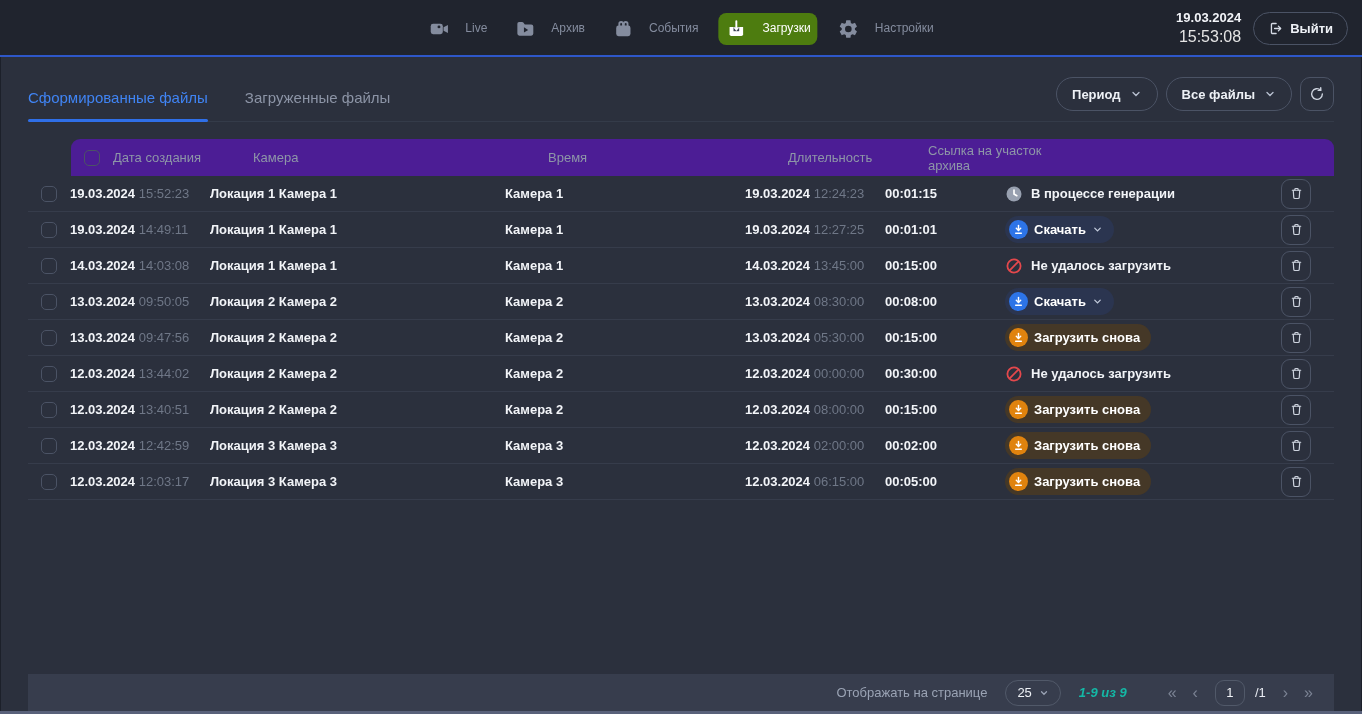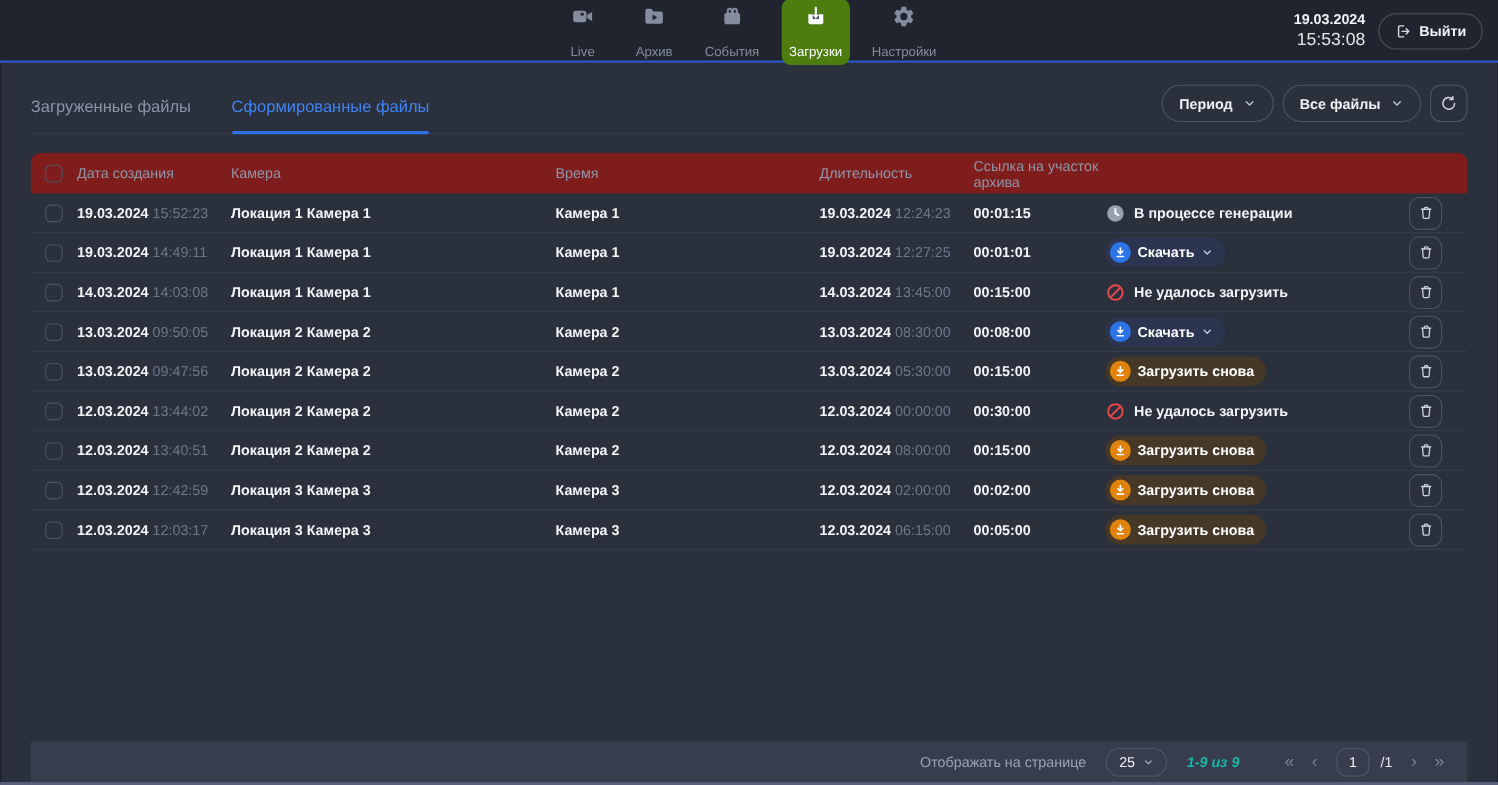--- a/index.html
+++ b/index.html
@@ -8,21 +8,21 @@
     font-family:"Liberation Sans","DejaVu Sans",sans-serif;
     background:#2b303d; color:#e8ebf2; position:relative; overflow:hidden;
     box-shadow: inset 0 0 0 1px #1c202a;
   }
   svg { display:block; }
 
   
   .topbar { position:relative; height:57px; background:#20242e; border-bottom:2px solid #2e57c9; }
   .nav { position:absolute; left:50%; top:0; transform:translateX(-50%); height:57px;
          display:flex; align-items:center; gap:13px; }
-  .nav-item { display:flex; flex-direction:column; align-items:center; gap:15px;
+  .nav-item { display:flex; flex-direction:row; align-items:center; gap:15px;
               padding:5px 7px; border-radius:8px; color:#848c9e; cursor:pointer; min-width:52px; }
   .nav-item .nicon { width:22px; height:22px; color:inherit; }
   .nav-item .nlabel { font-size:12px; line-height:13px; white-space:nowrap; }
   .nav-item.active { background:#4d7c0f; color:#ffffff; }
   .nav-item .hole { fill:#20242e; }
   .nav-item.active .hole { fill:#3a4152; }
 
   .top-right { position:absolute; right:14px; top:0; height:57px; display:flex; align-items:center; gap:12px; }
   .clock { text-align:right; line-height:1.25; }
   .clock .d { font-size:13px; font-weight:700; color:#f2f4f8; }
@@ -46,22 +46,22 @@
               border:1px solid #4b5365; border-radius:17px; background:transparent;
               color:#eef1f6; font-size:13px; font-weight:700; cursor:pointer; }
   .pill-btn .chev { width:12px; height:12px; color:#b9c1d1; }
   .icon-btn { width:34px; height:34px; border:1px solid #4b5365; border-radius:10px;
               background:transparent; display:flex; align-items:center; justify-content:center;
               color:#cdd3de; cursor:pointer; }
   .icon-btn svg { width:16px; height:16px; }
 
   
   .grid { display:grid; grid-template-columns:42px 140px 295px 240px 140px 120px 253px 76px; align-items:center; }
-  .thead { margin-top:17px; height:37px; background:#7f1d1d; border-radius:9px 9px 0 0;
-           color:#8e96a8; font-size:13px; }
+  .thead { margin-top:17px; height:37px; background:#4c1d95; border-radius:9px 9px 0 0;
+           color:#8e96a8; font-size:13px;margin-left:43px; }
   .trow { height:36px; border-bottom:1px solid #363c4b; font-size:13px; }
   .c-check { display:flex; justify-content:center; }
   .checkbox { width:16px; height:16px; border:1.5px solid #4b5365; border-radius:5px; cursor:pointer; }
   .dt .date { font-weight:700; color:#f2f4f8; }
   .dt .time { color:#6f7787; }
   .cell-b { font-weight:700; color:#f2f4f8; }
   .c-trash { display:flex; justify-content:center; }
   .trash-btn { width:30px; height:30px; border:1.5px solid #4b5365; border-radius:9px;
                background:transparent; display:flex; align-items:center; justify-content:center;
                color:#cdd3de; cursor:pointer; }
@@ -175,22 +175,22 @@
       </span>
       <span>Выйти</span>
     </button>
   </div>
 </div>
 
 <div class="content">
 
   <div class="toolbar">
     <div class="tabs">
+      <div class="tab active">Сформированные файлы</div>
       <div class="tab">Загруженные файлы</div>
-      <div class="tab active">Сформированные файлы</div>
     </div>
     <div class="filters">
       <button class="pill-btn">
         <span>Период</span>
         <span class="chev">
           <svg viewBox="0 0 24 24" fill="none" stroke="currentColor" stroke-width="2.6" stroke-linecap="round" width="12" height="12">
               <path d="m6 9 6 6 6-6"></path>
             </svg>
         </span>
       </button>

